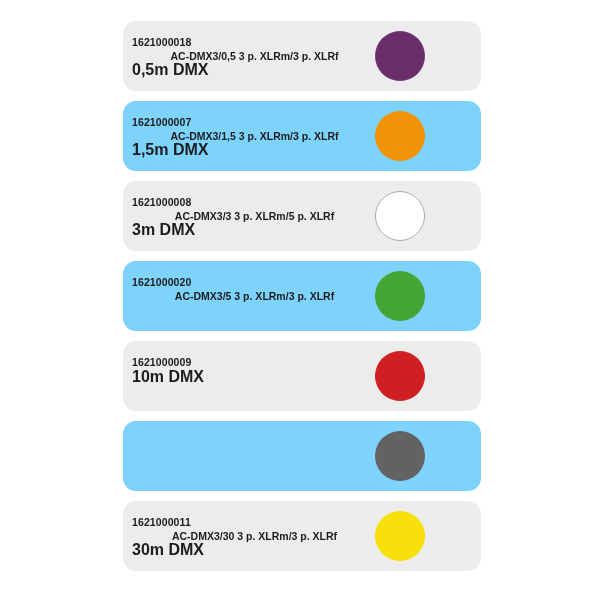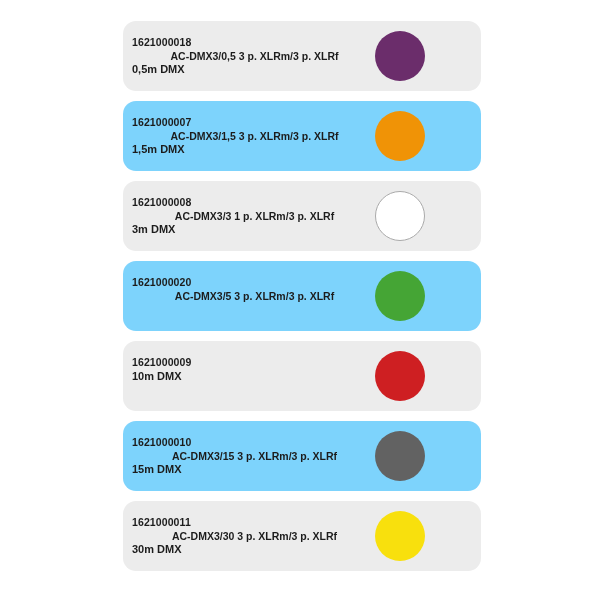--- a/index.html
+++ b/index.html
@@ -51,21 +51,21 @@
   .product-desc {
     font-size: 10.5px;
     font-weight: bold;
     color: #1c1c1c;
     line-height: 13.5px;
     letter-spacing: 0px;
     white-space: nowrap;
     text-align: center;
   }
   .product-length {
-    font-size: 11px;
+    font-size: 16px;
     font-weight: bold;
     color: #1c1c1c;
     line-height: 13.5px;
     letter-spacing: 0px;
     white-space: nowrap;
   }
   .color-swatch {
     position: absolute;
     left: 252px;
     top: 10px;
@@ -95,45 +95,40 @@
       <div class="card-text">
         <div class="product-code">1621000007</div>
         <div class="product-desc">AC-DMX3/1,5 3 p. XLRm/3 p. XLRf</div>
         <div class="product-length">1,5m DMX</div>
       </div>
       <div class="color-swatch" style="background: rgb(240, 147, 6);"></div>
     </div>
     <div class="product-card shaded" style="top: 181px; padding-left: 10px;">
       <div class="card-text">
         <div class="product-code">1621000008</div>
-        <div class="product-desc">AC-DMX3/3 1 p. XLRm/3 p. XLRf</div>
+        <div class="product-desc">AC-DMX3/3 3 p. XLRm/5 p. XLRf</div>
         <div class="product-length">3m DMX</div>
       </div>
       <div class="color-swatch outlined" style="background: rgb(255, 255, 255);"></div>
     </div>
     <div class="product-card plain" style="top: 261px;">
       <div class="card-text">
         <div class="product-code">1621000020</div>
         <div class="product-desc">AC-DMX3/5 3 p. XLRm/3 p. XLRf</div>
       </div>
       <div class="color-swatch" style="background: rgb(69, 165, 53);"></div>
     </div>
     <div class="product-card shaded" style="top: 341px;">
       <div class="card-text">
         <div class="product-code">1621000009</div>
         <div class="product-length">10m DMX</div>
       </div>
       <div class="color-swatch" style="background: rgb(206, 31, 34);"></div>
     </div>
     <div class="product-card plain" style="top: 421px;">
-      <div class="card-text">
-        <div class="product-code">1621000010</div>
-        <div class="product-desc">AC-DMX3/15 3 p. XLRm/3 p. XLRf</div>
-        <div class="product-length">15m DMX</div>
-      </div>
       <div class="color-swatch" style="background: rgb(98, 98, 98);"></div>
     </div>
     <div class="product-card shaded" style="top: 501px;">
       <div class="card-text">
         <div class="product-code">1621000011</div>
         <div class="product-desc">AC-DMX3/30 3 p. XLRm/3 p. XLRf</div>
         <div class="product-length">30m DMX</div>
       </div>
       <div class="color-swatch" style="background: rgb(248, 224, 13);"></div>
     </div>

